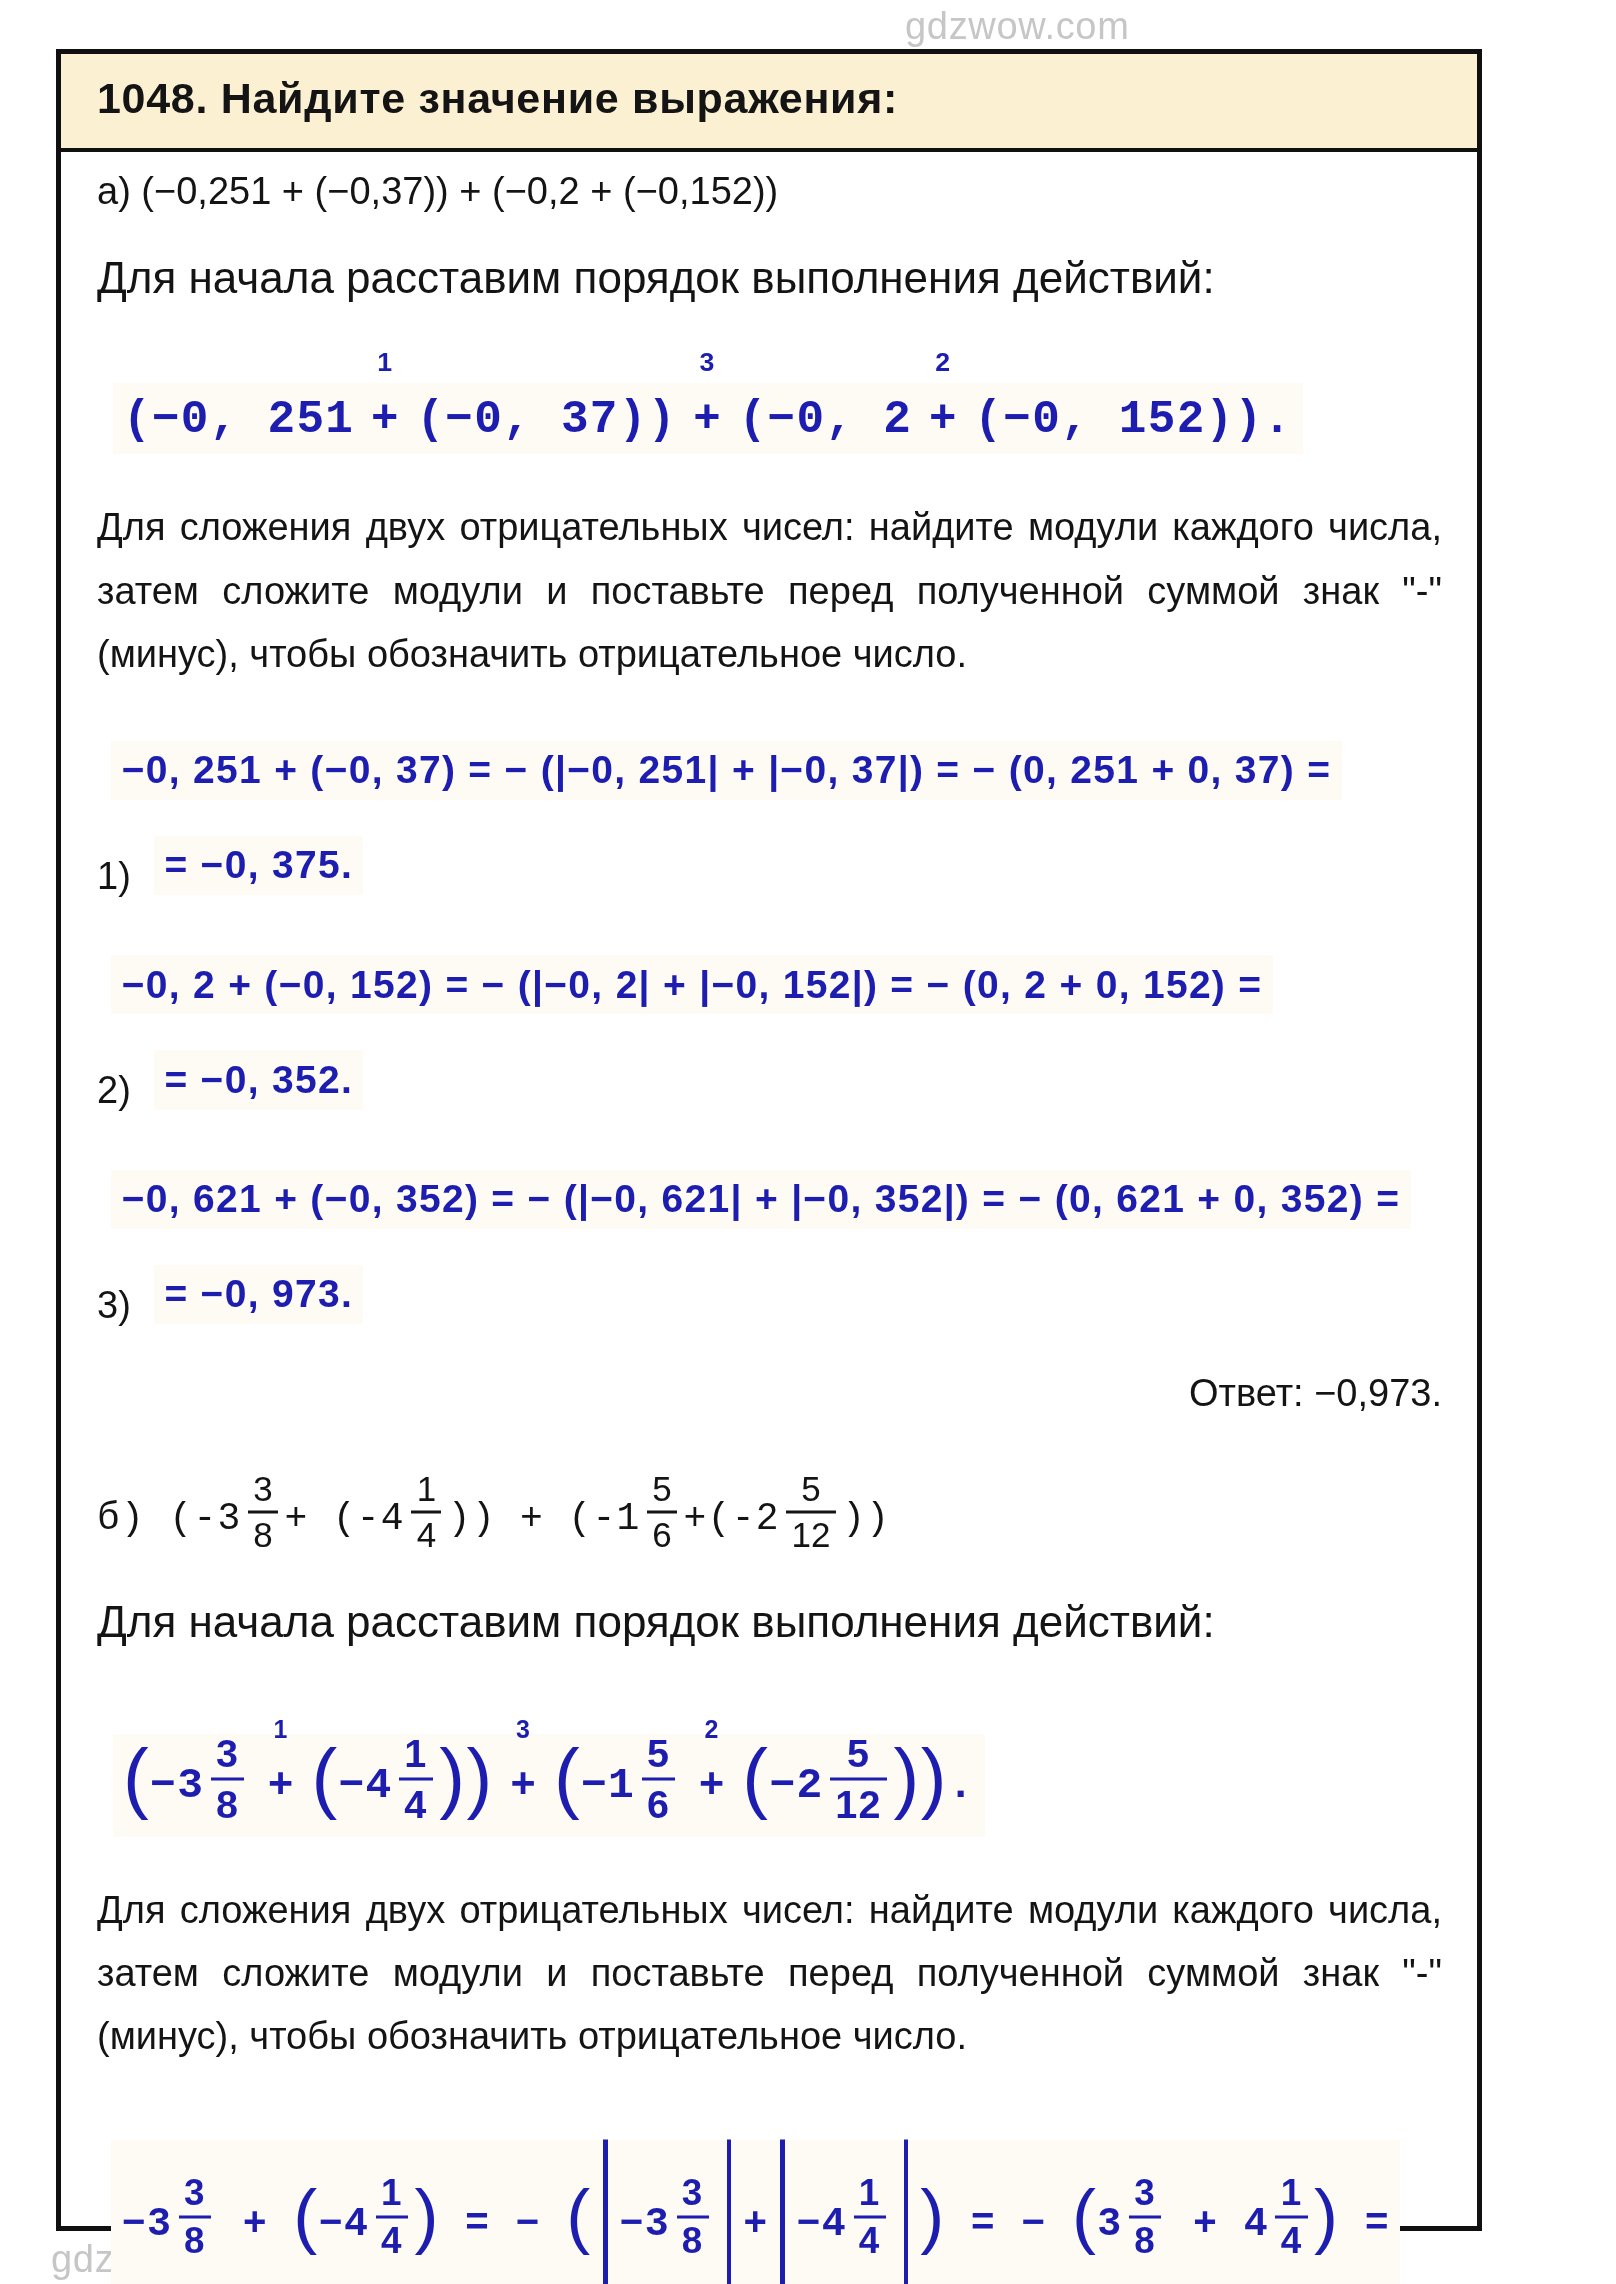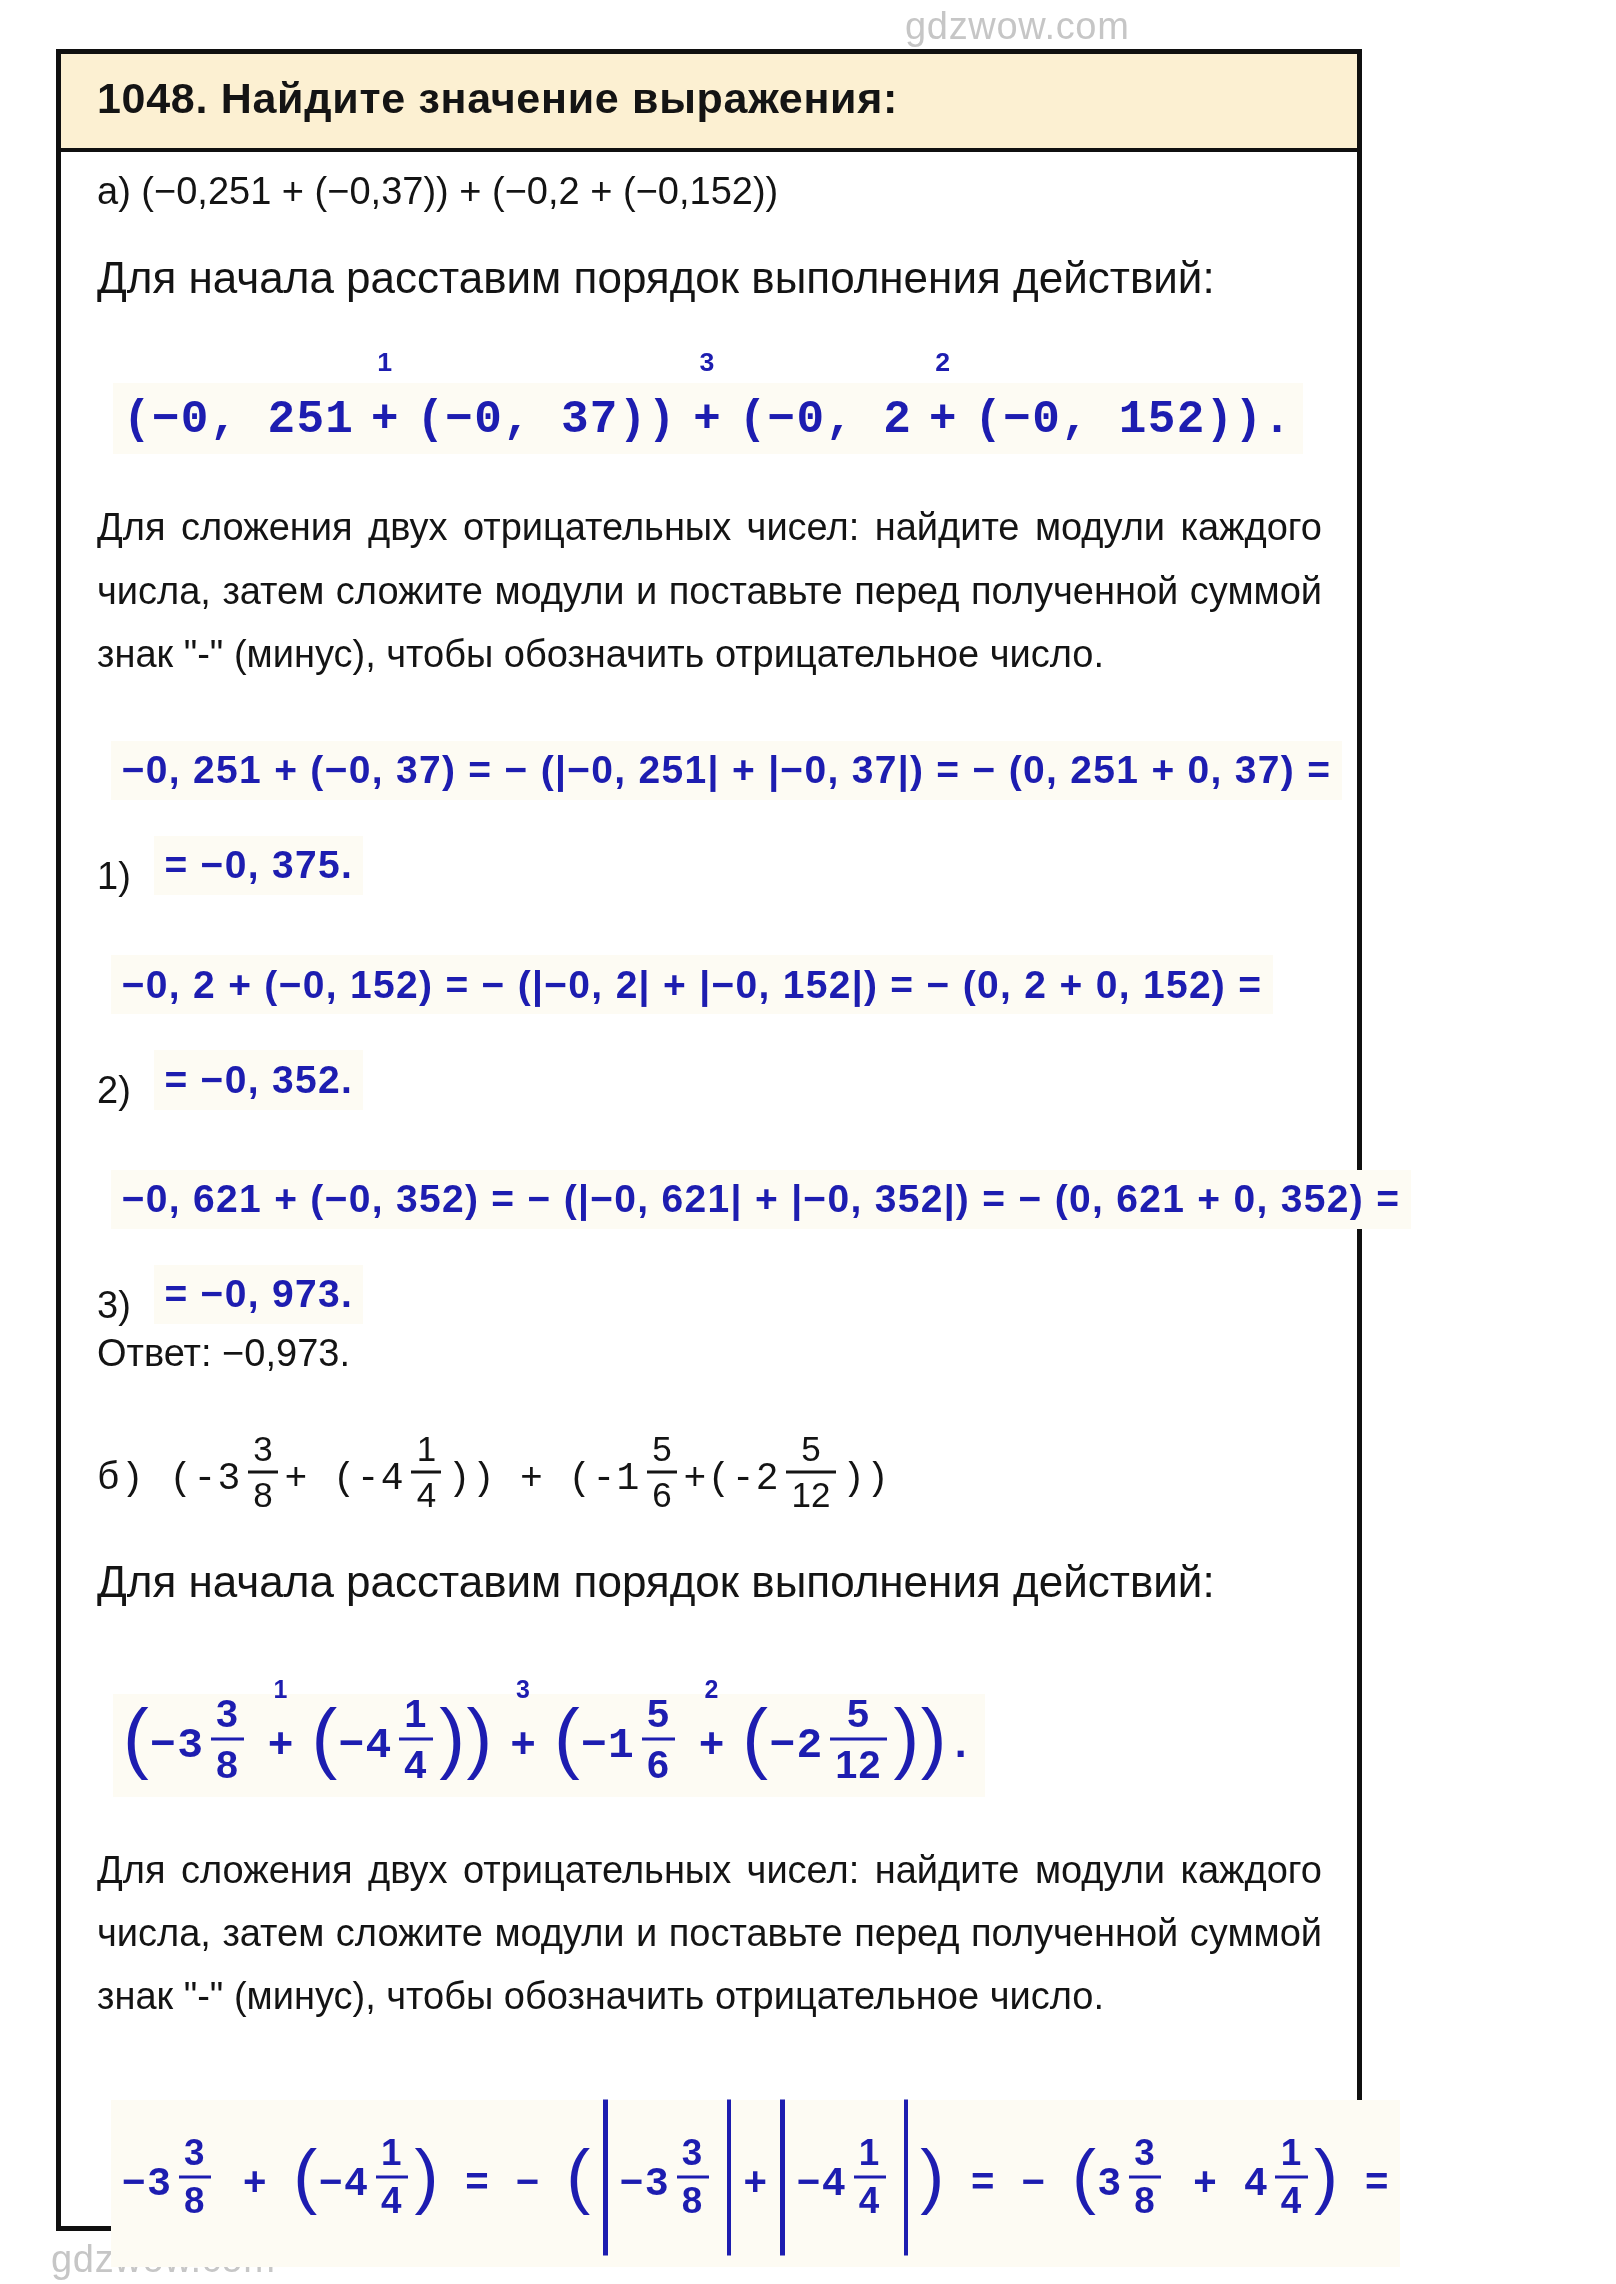--- a/index.html
+++ b/index.html
@@ -12,21 +12,21 @@
   body{
     width:1617px;height:2284px;position:relative;background:#ffffff;
     font-family:"Liberation Sans","DejaVu Sans",sans-serif;color:var(--ink);
     overflow:hidden;
   }
   .watermark{
     position:absolute;color:var(--wm);font-size:38px;letter-spacing:0.7px;
     white-space:nowrap;z-index:0;user-select:none;font-weight:400;
   }
   .sheet{
-    position:absolute;left:56px;top:49px;width:1306px;height:2182px;
+    position:absolute;left:56px;top:49px;width:1426px;height:2182px;
     border:5.2px solid #101010;background:#ffffff;box-sizing:border-box;z-index:1;
   }
   .sheet-header{
     background:var(--cream);border-bottom:4.6px solid #101010;
     padding:19.5px 26px 25px 36px;font-size:43px;font-weight:600;color:var(--ink);
     letter-spacing:0.7px;
   }
   .sheet-body{padding:15.6px 35px 0 36px;font-size:38px;line-height:1.25;}
   .black-line{margin-top:1px;font-size:38px;}
   .intro-line{margin-top:34px;font-size:44px;position:relative;z-index:1;}
@@ -40,21 +40,21 @@
     display:inline-block;background:#fdfbf3;padding:5.2px 10.4px;
     letter-spacing:1.3px;white-space:nowrap;
   }
   .order-expr-a{margin:78px 0 0 15.6px;font-size:46px;}
   .order-expr-b{margin:85px 0 0 15.6px;font-size:43px;}
   .eq-line{margin:55px 0 0 14.3px;font-size:39px;}
   .eq-line-b1{margin:72px 0 0 14.3px;font-size:40px;}
   .step-row{display:flex;align-items:flex-start;margin-top:36px;}
   .step-label{font-size:38px;color:var(--ink);width:57px;padding-top:17px;flex:0 0 auto;}
   .step-result{font-size:39px;}
-  .answer-line{font-size:38px;}
+  .answer-line{margin-top:40px;font-size:38px;text-align:right;}
   .expr-b{margin-top:60px;font-size:38px;white-space:nowrap;}
   
   .frac{
     display:inline-block;vertical-align:middle;text-align:center;
     margin:0 6.5px;transform:translateY(-6.5px);line-height:1.05;
   }
   .frac .num{display:block;border-bottom:3.3px solid currentColor;padding:0 5.2px 3.3px;font-size:0.92em;}
   .frac .den{display:block;padding:3.3px 5.2px 0;font-size:0.92em;}
   .opstack{position:relative;display:inline-block;margin:0 17px;}
   .opstack .opnum{

